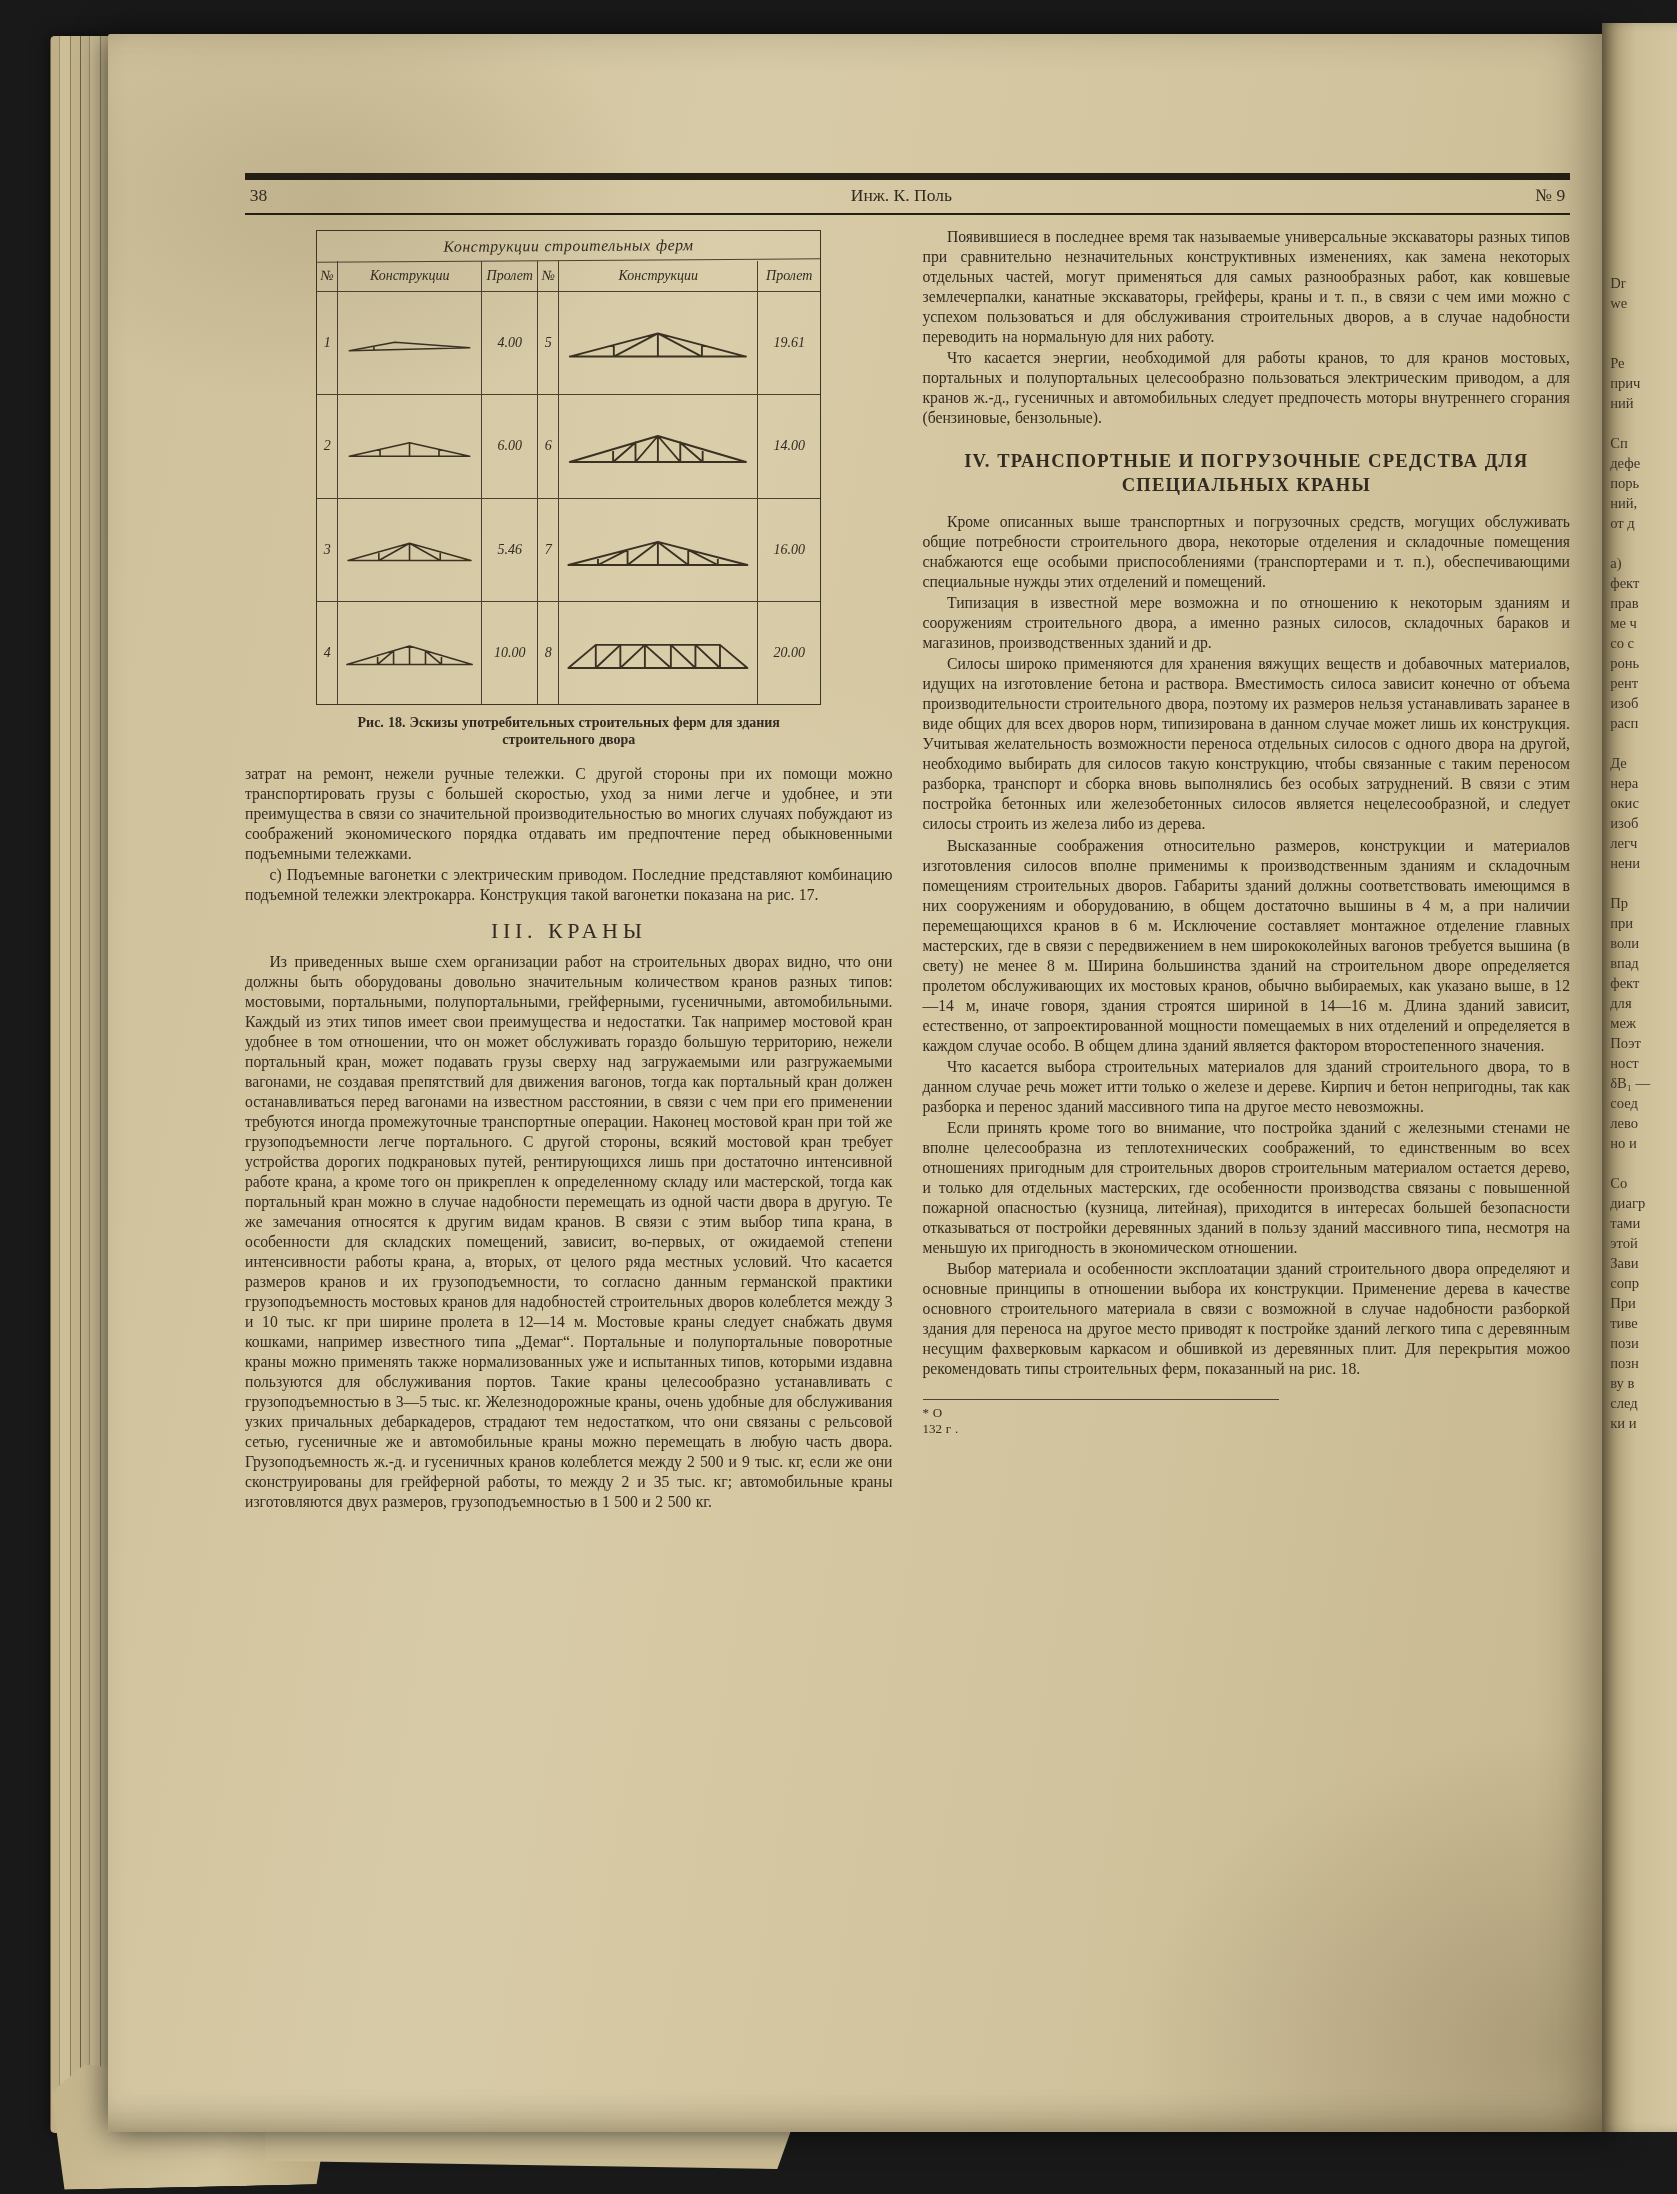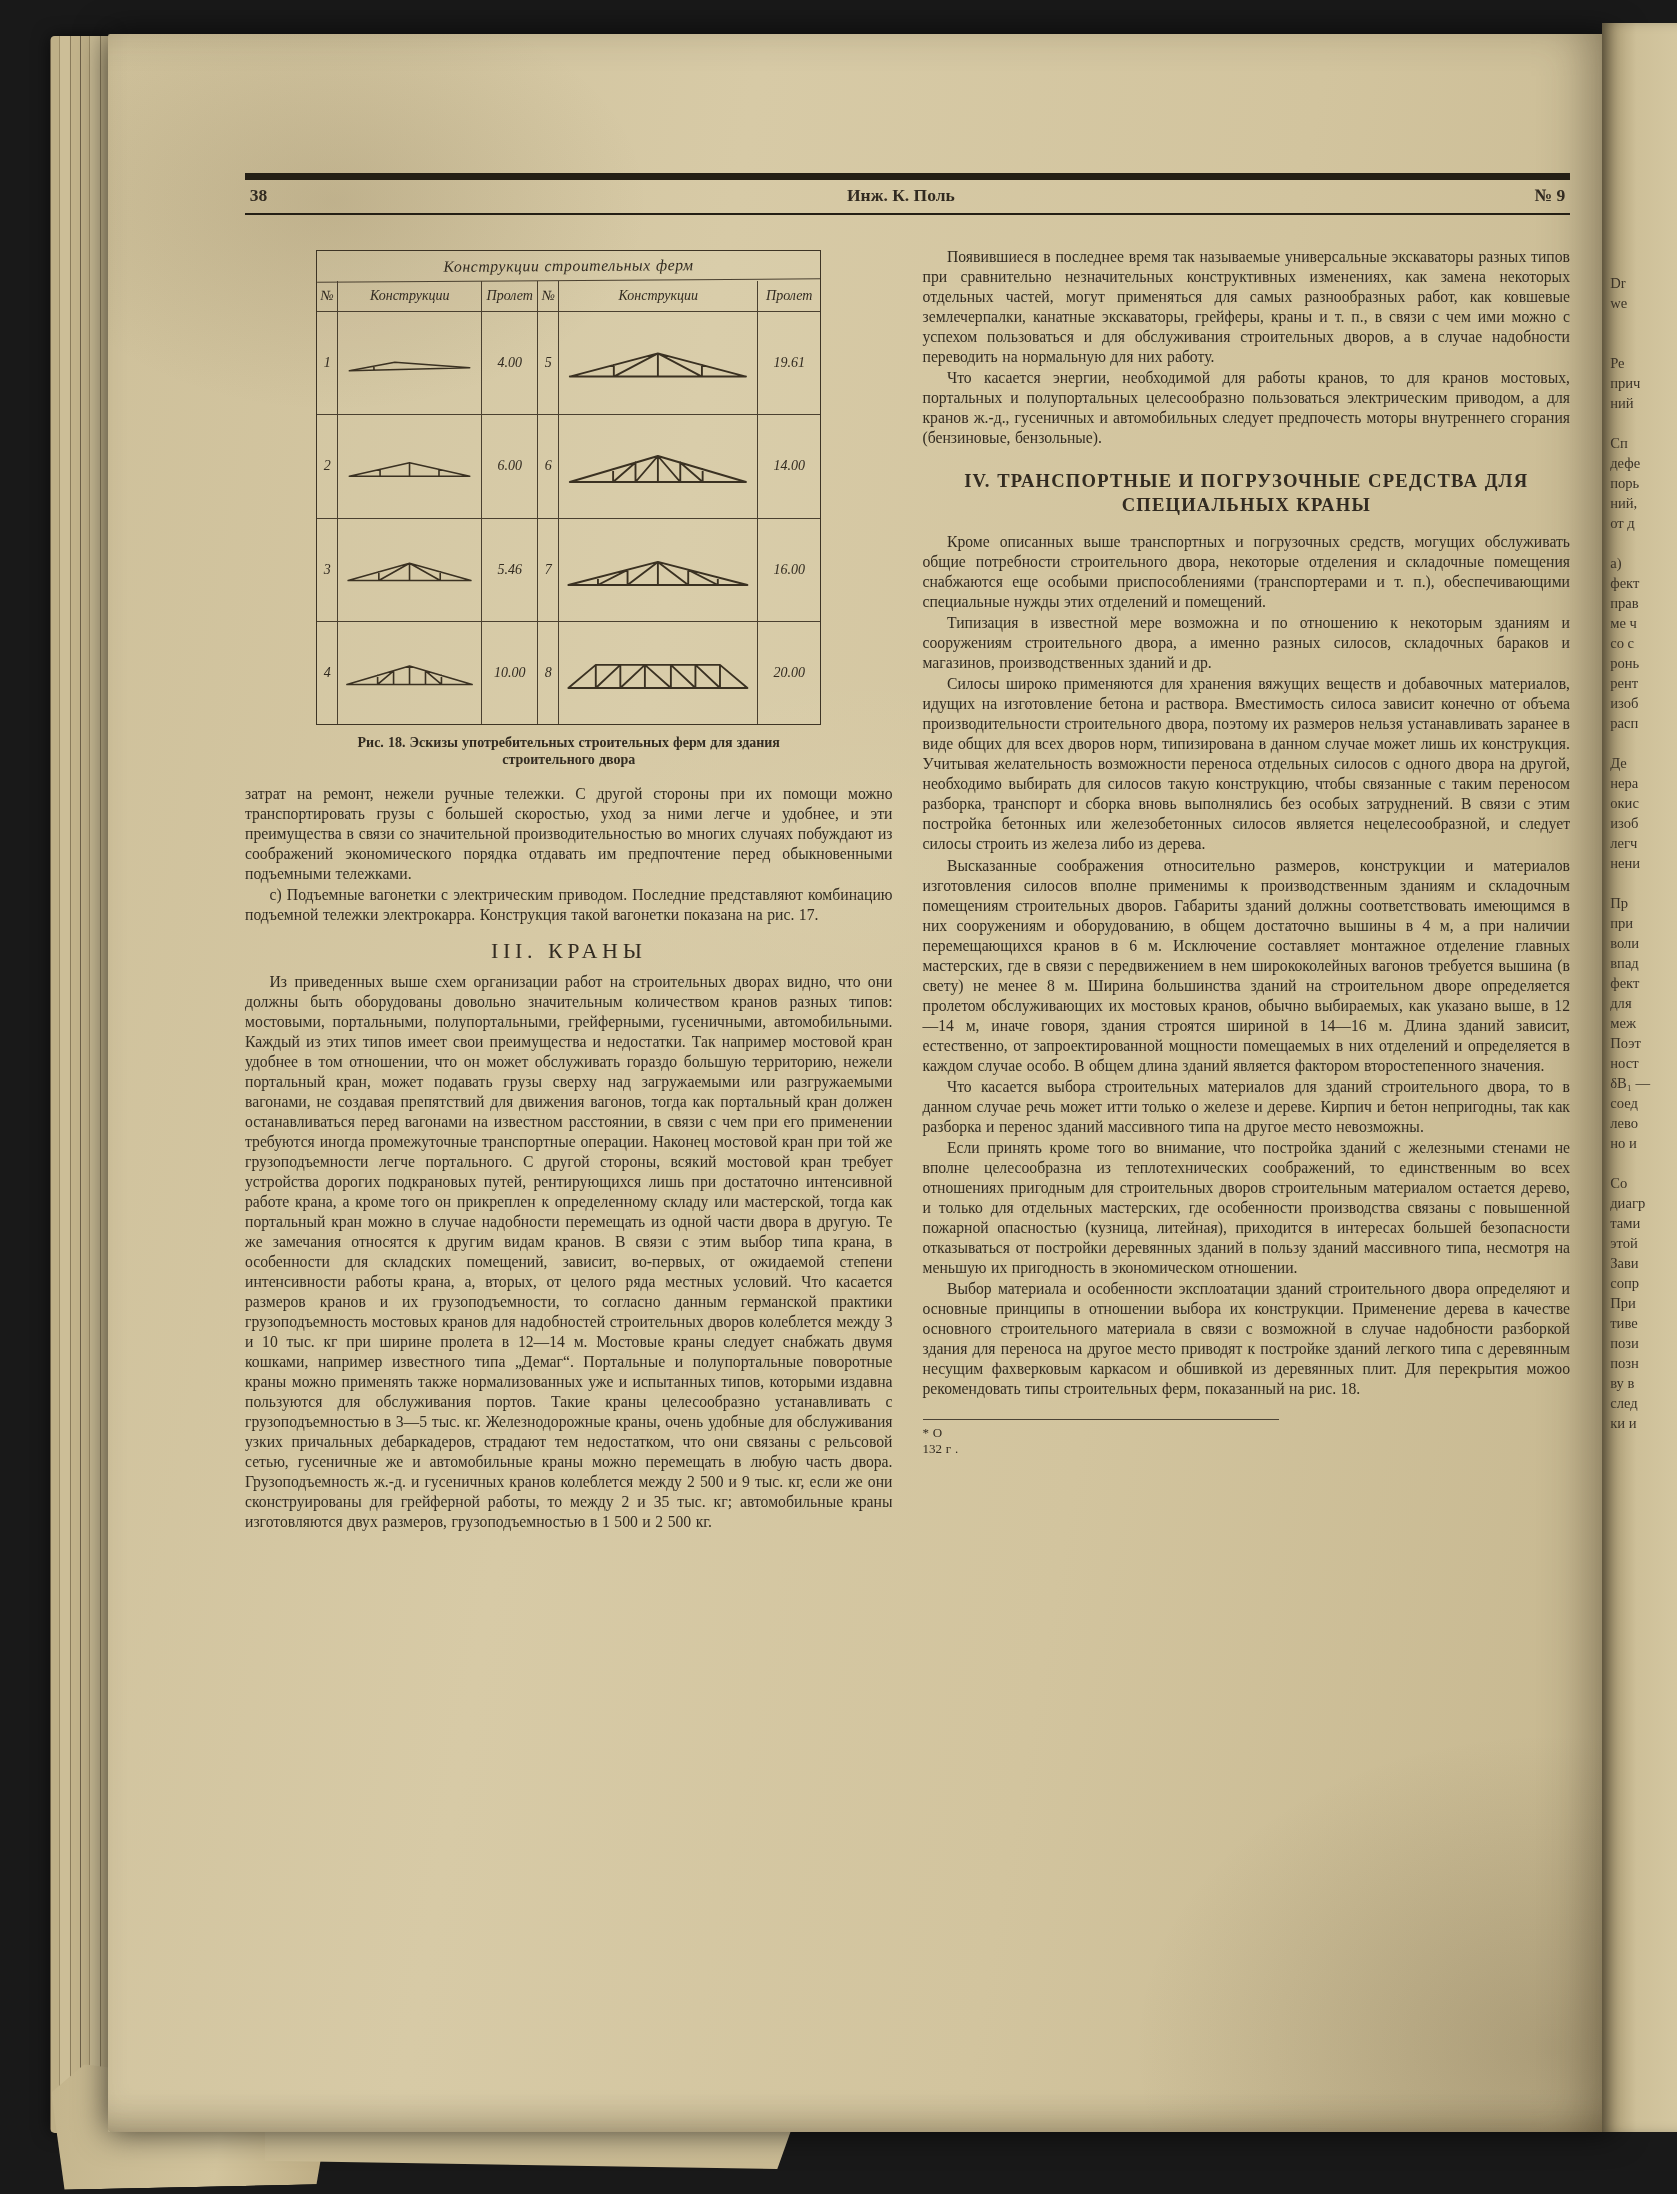--- a/index.html
+++ b/index.html
@@ -53,25 +53,25 @@
   .page-inner{
     position:absolute;left:137px;right:44px;top:139px;bottom:17.5px;
     color:#322b21;
   }
   
   .runhead{
     border-top:7px solid #241f15;
     border-bottom:2.3px solid #241f15;
     display:flex;align-items:flex-end;justify-content:space-between;
     padding:5.2px 4.7px 6.4px;
-    font-weight:bold;font-size:17.5px;
+    font-weight:normal;font-size:17.5px;
   }
   .runhead .center{flex:1;text-align:center;}
   
-  .columns{display:flex;gap:30px;margin-top:32px;}
+  .columns{display:flex;gap:30px;margin-top:12px;}
   .col{flex:1;min-width:0;font-size:15.7px;line-height:20px;text-align:justify;word-spacing:0.6px;}
   .col p{margin:0 0 1.2px 0;text-indent:24.5px;}
   .col p.noindent{text-indent:0;}
   h2.sec{
     text-align:center;font-weight:400;font-size:22px;letter-spacing:4.7px;
     margin:16.3px 0 10.5px;text-indent:0;
   }
   h2.sec-iv{
     text-align:center;font-weight:700;font-size:18.6px;letter-spacing:1.2px;
     line-height:1.3;margin:21px 17.5px 15px;text-indent:0;

